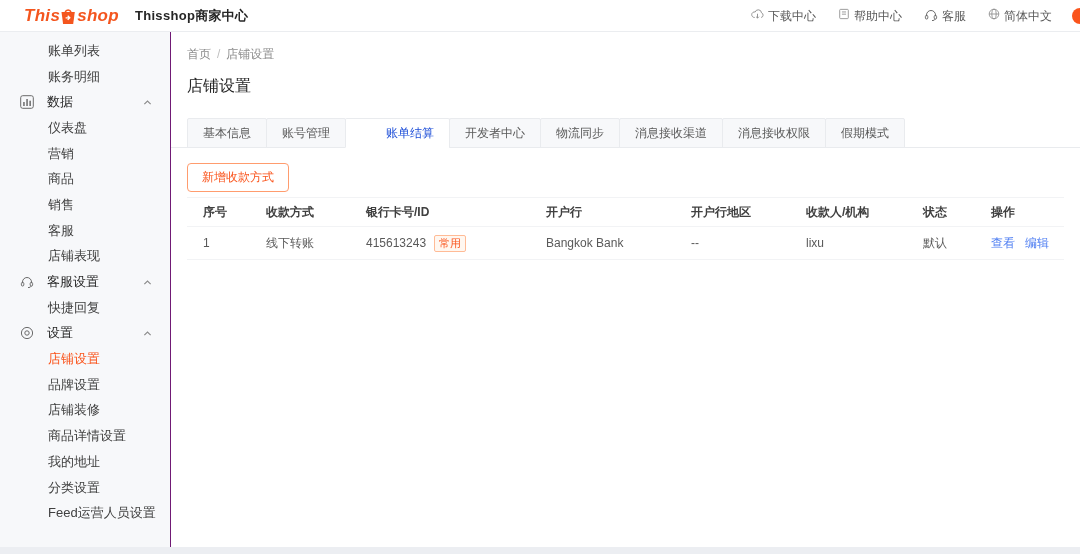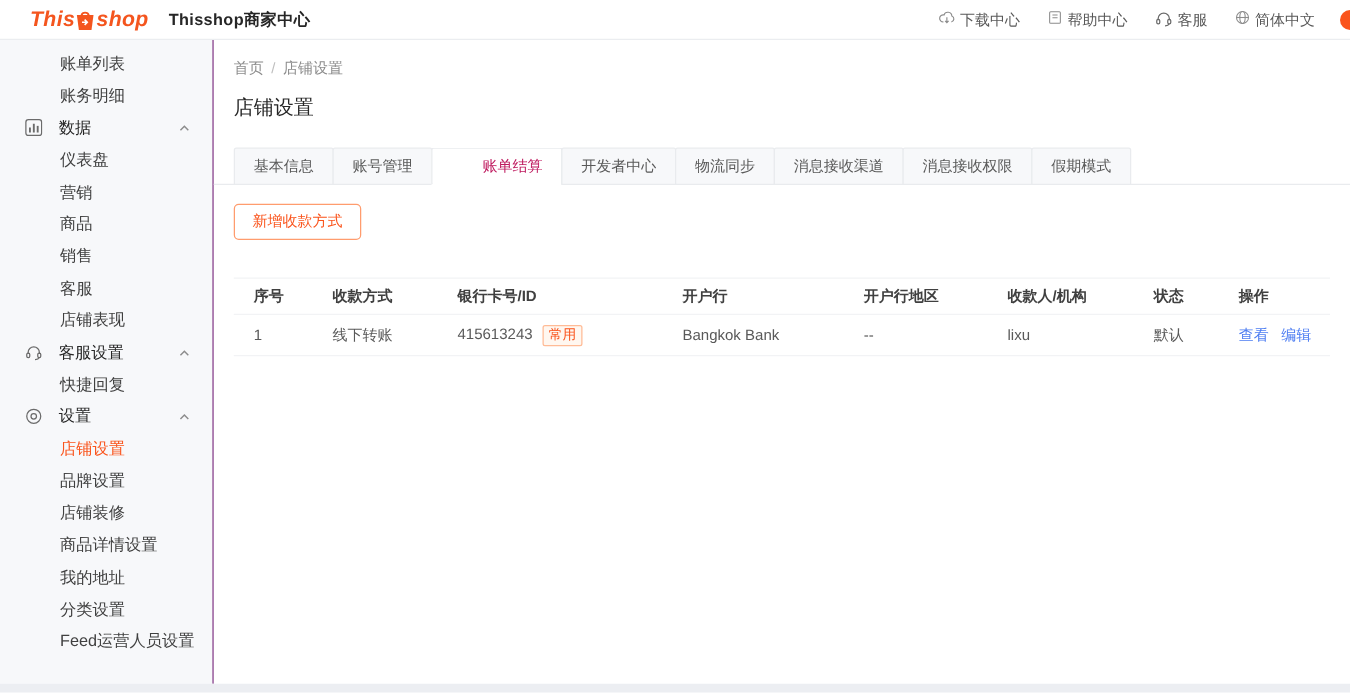--- a/index.html
+++ b/index.html
@@ -38,29 +38,29 @@
   .breadcrumb .sep { margin:0 6px; color:#bfbfbf; }
   .page-title { margin-top:13px; font-size:16px; font-weight:500; color:#262626; }
 
   
   .tabbar { margin-top:21px; display:flex; position:relative; }
   .tabbar::after { content:""; position:absolute; left:-16px; right:0; bottom:0;
     height:1px; background:#e9ebee; }
   .tab { position:relative; z-index:1; height:30px; line-height:28px; padding:0 15px;
     font-size:12px; color:#595959; background:#f7f8fa; border:1px solid #e9ebee;
     border-radius:2px 2px 0 0; margin-right:-1px; cursor:pointer; white-space:nowrap; }
-  .tab.active { background:#fff; color:#be185d; border-bottom-color:#fff;padding-left:40px; }
+  .tab.active { background:#fff; color:#1d4ed8; border-bottom-color:#fff;padding-left:40px; }
 
   
   .add-btn { display:inline-block; margin-top:15px; padding:5px 14px; font-size:12px;
     color:#fa541c; background:#fff; border:1px solid #ff9c6e; border-radius:4px;
     cursor:pointer; }
 
   
-  .table { margin-top:30px; margin-right:16px; }
+  .table { margin-top:5px; margin-right:16px; }
   .t-row { display:flex; align-items:center; font-size:12px; color:#595959; }
   .t-head { height:30px; border-top:1px solid #f2f3f5; border-bottom:1px solid #f2f3f5;
     color:#404040; font-weight:600; }
   .t-body-row { height:33px; border-bottom:1px solid #f2f3f5; }
   .c0 { width:79px; padding-left:16px; }
   .c1 { width:100px; } .c2 { width:180px; } .c3 { width:145px; }
   .c4 { width:115px; } .c5 { width:117px; } .c6 { width:68px; } .c7 { flex:1; }
   .badge { display:inline-block; margin-left:8px; padding:0 4px; line-height:15px;
     font-size:11px; color:#fa541c; background:#fff7f0; border:1px solid #ffbb96;
     border-radius:2px; }

